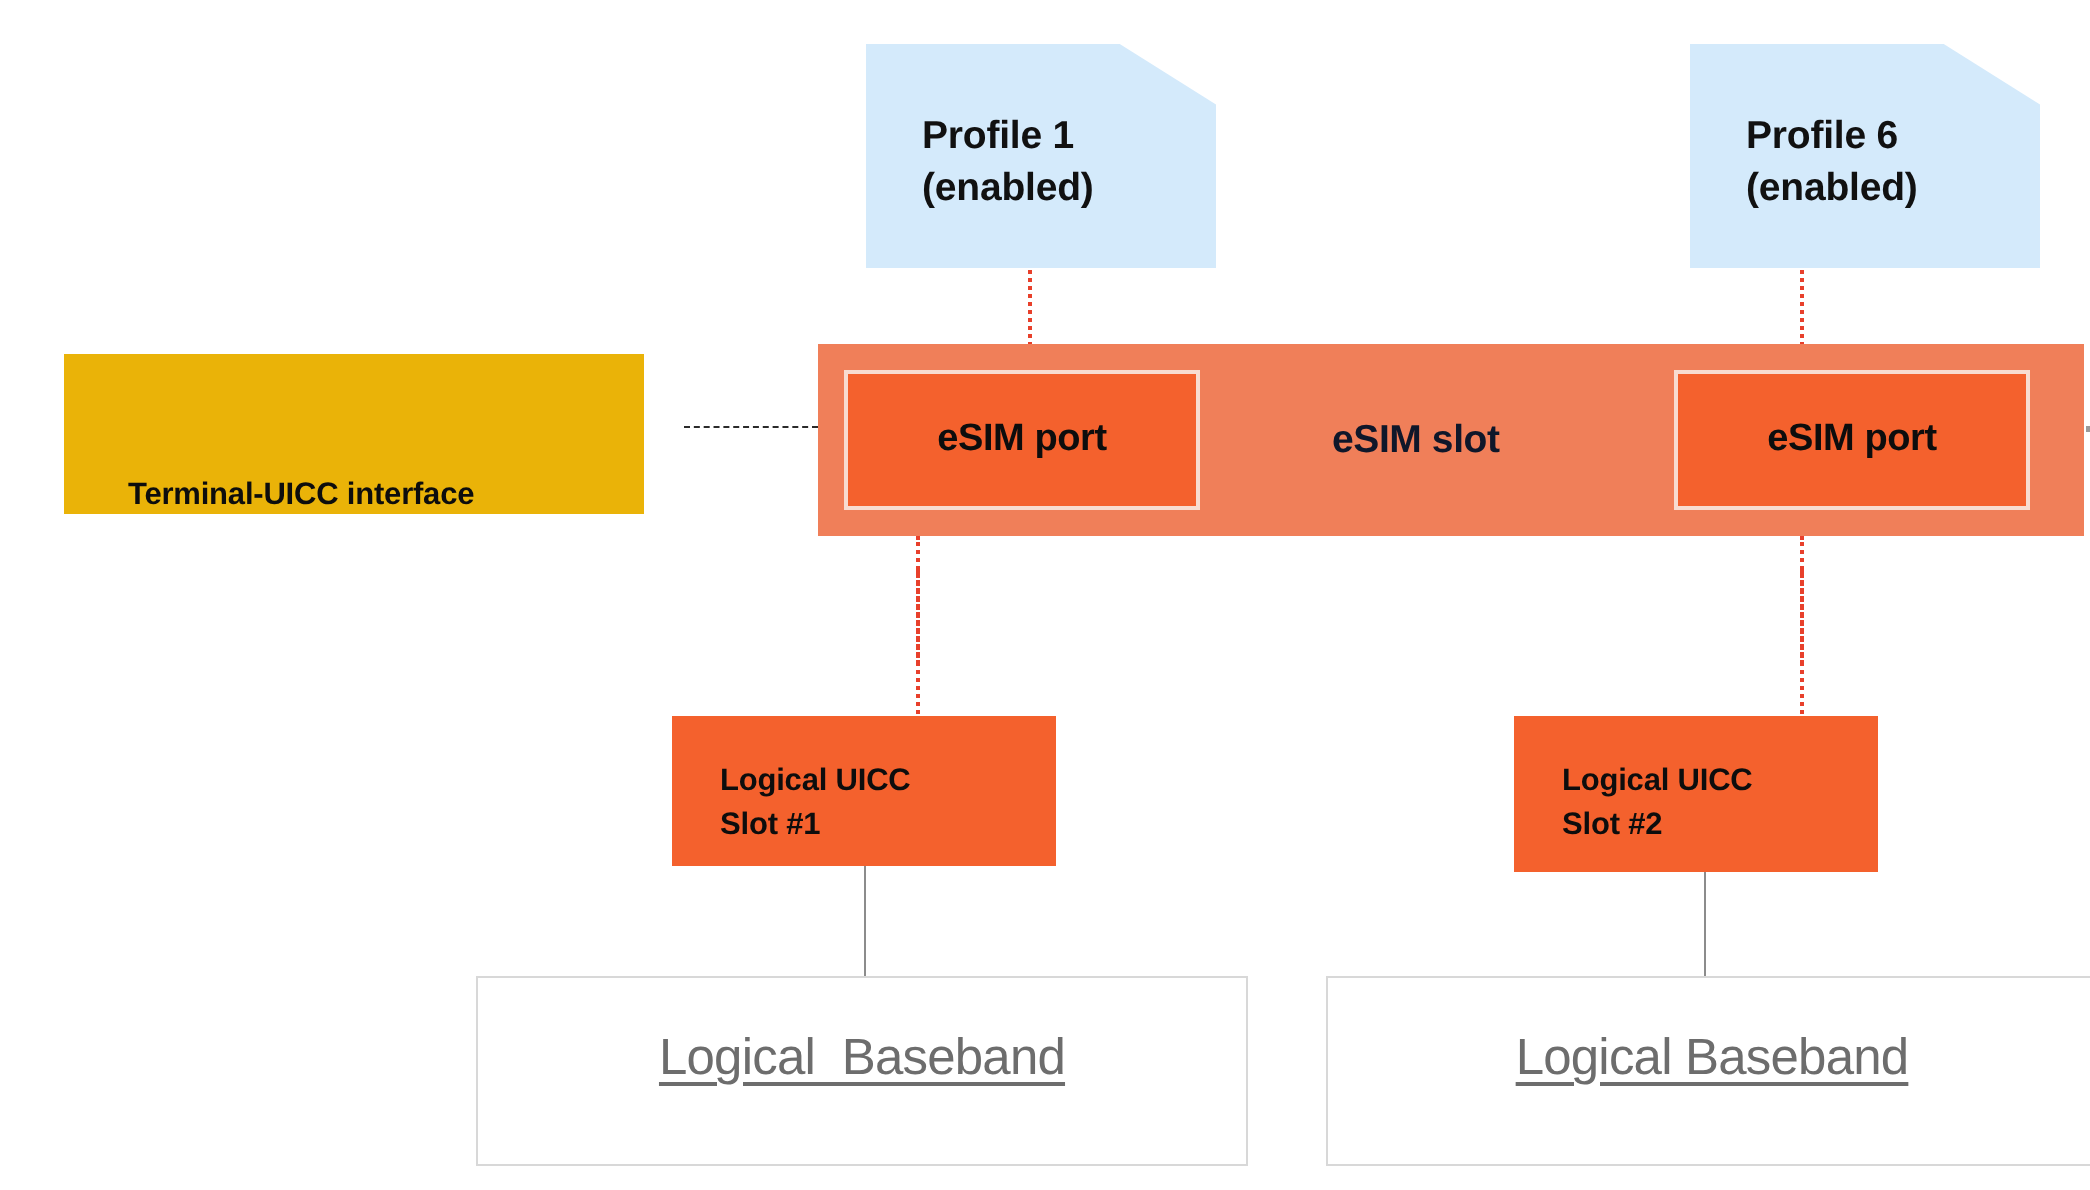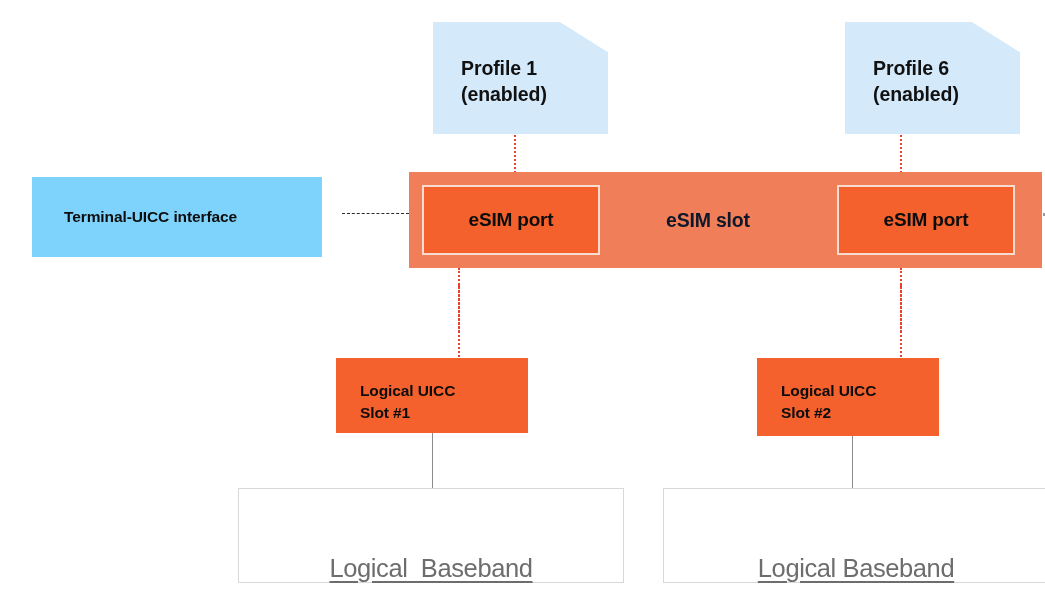--- a/index.html
+++ b/index.html
@@ -35,22 +35,22 @@
     position:absolute; background:#F4612D;
     border:2.5px solid #F8DCD0;
     display:flex; align-items:center; justify-content:center;
   }
   .port span {
     font-size:19px; font-weight:bold; color:#0d0d0d; letter-spacing:-0.2px;
   }
 
   
   .terminal {
-    background:#7dd3fc;
-    display:flex; align-items:center;
+    background:#eab308;
+    display:flex; align-items:flex-end;
   }
   .terminal span {
     font-size:15.5px; font-weight:bold; color:#0d0d0d;
     padding-left:32px; letter-spacing:-0.1px;
   }
 
   
   .comms {
     background:#ffffff; border:1.5px solid #B4B4B4;
     display:flex; align-items:center; justify-content:center;
@@ -71,21 +71,21 @@
 
   
   .baseband {
     background:#ffffff; border:1.2px solid #D8D8D8;
     display:flex; align-items:flex-start; justify-content:center;
     padding-top:26px;
   }
   .baseband span {
     font-size:25.5px; color:#6D6D6D; font-weight:normal;
     text-decoration:underline; text-decoration-thickness:1.6px;
-    text-underline-offset:4px; letter-spacing:-0.4px; white-space:pre;margin-top:39px;
+    text-underline-offset:4px; letter-spacing:-0.4px; white-space:pre;
   }
 
   
   .vdot {                        
     position:absolute; width:0;
     border-left:2.6px dotted #E8402B;
   }
   .vline {                       
     position:absolute; width:0;
     border-left:1.6px solid #8C8C8C;

